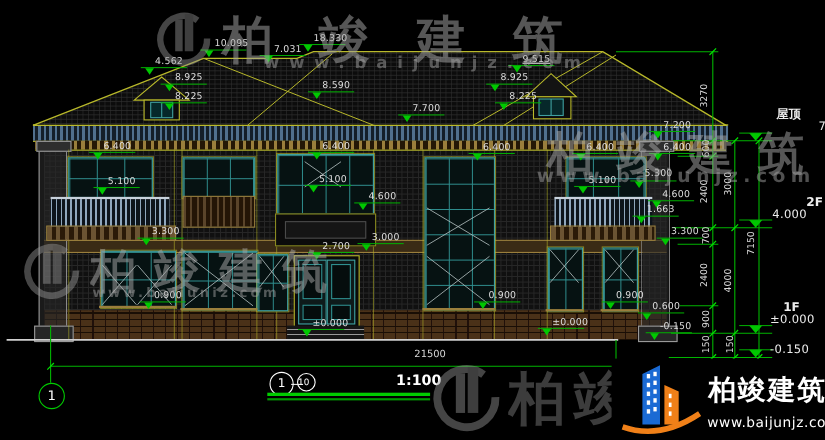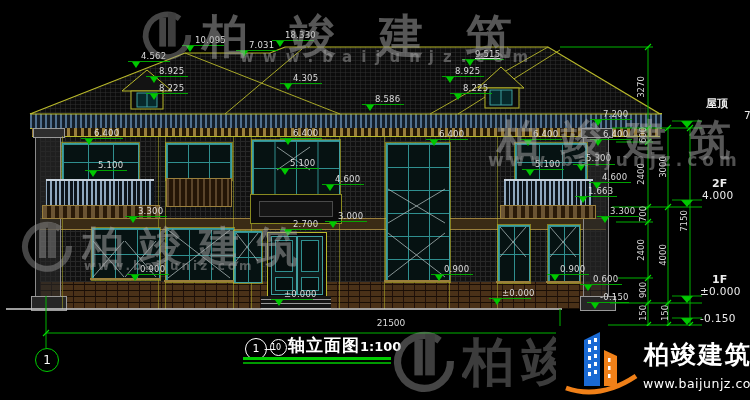--- a/index.html
+++ b/index.html
@@ -278,25 +278,25 @@
       <line x1="672" y1="318" x2="702" y2="318" stroke="#00b400" stroke-width="0.9"></line>
     </svg>
 
   <div id="anno">
       <span class="elev" style="left: 141px; top: 52px;">4.562</span>
       <span class="elev" style="left: 195px; top: 36px;">10.095</span>
       <span class="elev" style="left: 249px; top: 41px;">7.031</span>
       <span class="elev" style="left: 285px; top: 31px;">18.330</span>
       <span class="elev" style="left: 159px; top: 67px;">8.925</span>
       <span class="elev" style="left: 159px; top: 84px;">8.225</span>
-      <span class="elev" style="left: 293px; top: 74px;">4.305</span>
+      <span class="elev" style="left: 293px; top: 74px;">8.590</span>
       <span class="elev" style="left: 475px; top: 50px; text-decoration: underline;">9.515</span>
       <span class="elev" style="left: 455px; top: 67px;">8.925</span>
       <span class="elev" style="left: 463px; top: 84px;">8.225</span>
-      <span class="elev" style="left: 375px; top: 95px;">8.586</span>
+      <span class="elev" style="left: 375px; top: 95px;">7.700</span>
       <span class="elev" style="left: 603px; top: 110px;">7.200</span>
       <span class="elev" style="left: 94px; top: 129px;">6.400</span>
       <span class="elev" style="left: 293px; top: 129px;">6.400</span>
       <span class="elev" style="left: 439px; top: 130px;">6.400</span>
       <span class="elev" style="left: 533px; top: 130px;">6.400</span>
       <span class="elev" style="left: 603px; top: 130px;">6.400</span>
       <span class="elev" style="left: 98px; top: 161px;">5.100</span>
       <span class="elev" style="left: 290px; top: 159px;">5.100</span>
       <span class="elev" style="left: 535px; top: 160px;">5.100</span>
       <span class="elev" style="left: 586px; top: 154px;">5.300</span>
@@ -321,31 +321,30 @@
       <span class="dim-v" style="left: 641px; top: 250px;">2400</span>
       <span class="dim-v" style="left: 643px; top: 290px;">900</span>
       <span class="dim-v" style="left: 643px; top: 313px;">150</span>
       <span class="dim-v" style="left: 663px; top: 167px;">3000</span>
       <span class="dim-v" style="left: 663px; top: 255px;">4000</span>
       <span class="dim-v" style="left: 665px; top: 313px;">150</span>
       <span class="dim-v" style="left: 684px; top: 221px;">7150</span>
       <span class="dim-h" style="left: 391px; top: 319px;">21500</span>
       <span class="lvl-label" style="left: 706px; top: 98px;">屋顶</span>
       <span class="lvl-value" style="left: 744px; top: 110px;">7.000</span>
-      <span class="lvl-label" style="left: 712px; top: 178px;">2F</span>
+      <span class="lvl-label" style="left: 733px; top: 178px;">2F</span>
       <span class="lvl-value" style="left: 702px; top: 190px;">4.000</span>
       <span class="lvl-label" style="left: 712px; top: 274px;">1F</span>
       <span class="lvl-value" style="left: 700px; top: 286px;">±0.000</span>
       <span class="lvl-value" style="left: 700px; top: 313px;">-0.150</span>
     </div>
 
   <div class="tb-c1">1</div>
   <span class="tb-dash">—</span>
   <div class="tb-c10">10</div>
-  <span class="tb-name">轴立面图</span>
   <span class="tb-scale">1:100</span>
   <div class="tb-u1"></div>
   <div class="tb-u2"></div>
   <div class="axis1">1</div>
 
   <svg class="wm gwm" style="left:138px;top:6px" width="58" height="58" viewBox="0 0 60 60">
     <path d="M52 30a22 22 0 1 1-9-17" fill="none" stroke="#999" stroke-width="6"></path>
     <rect x="22" y="12" width="7" height="30" fill="#9a9a9a"></rect>
       <rect x="31" y="7" width="8" height="35" fill="#8a8a8a"></rect>
   </svg>

